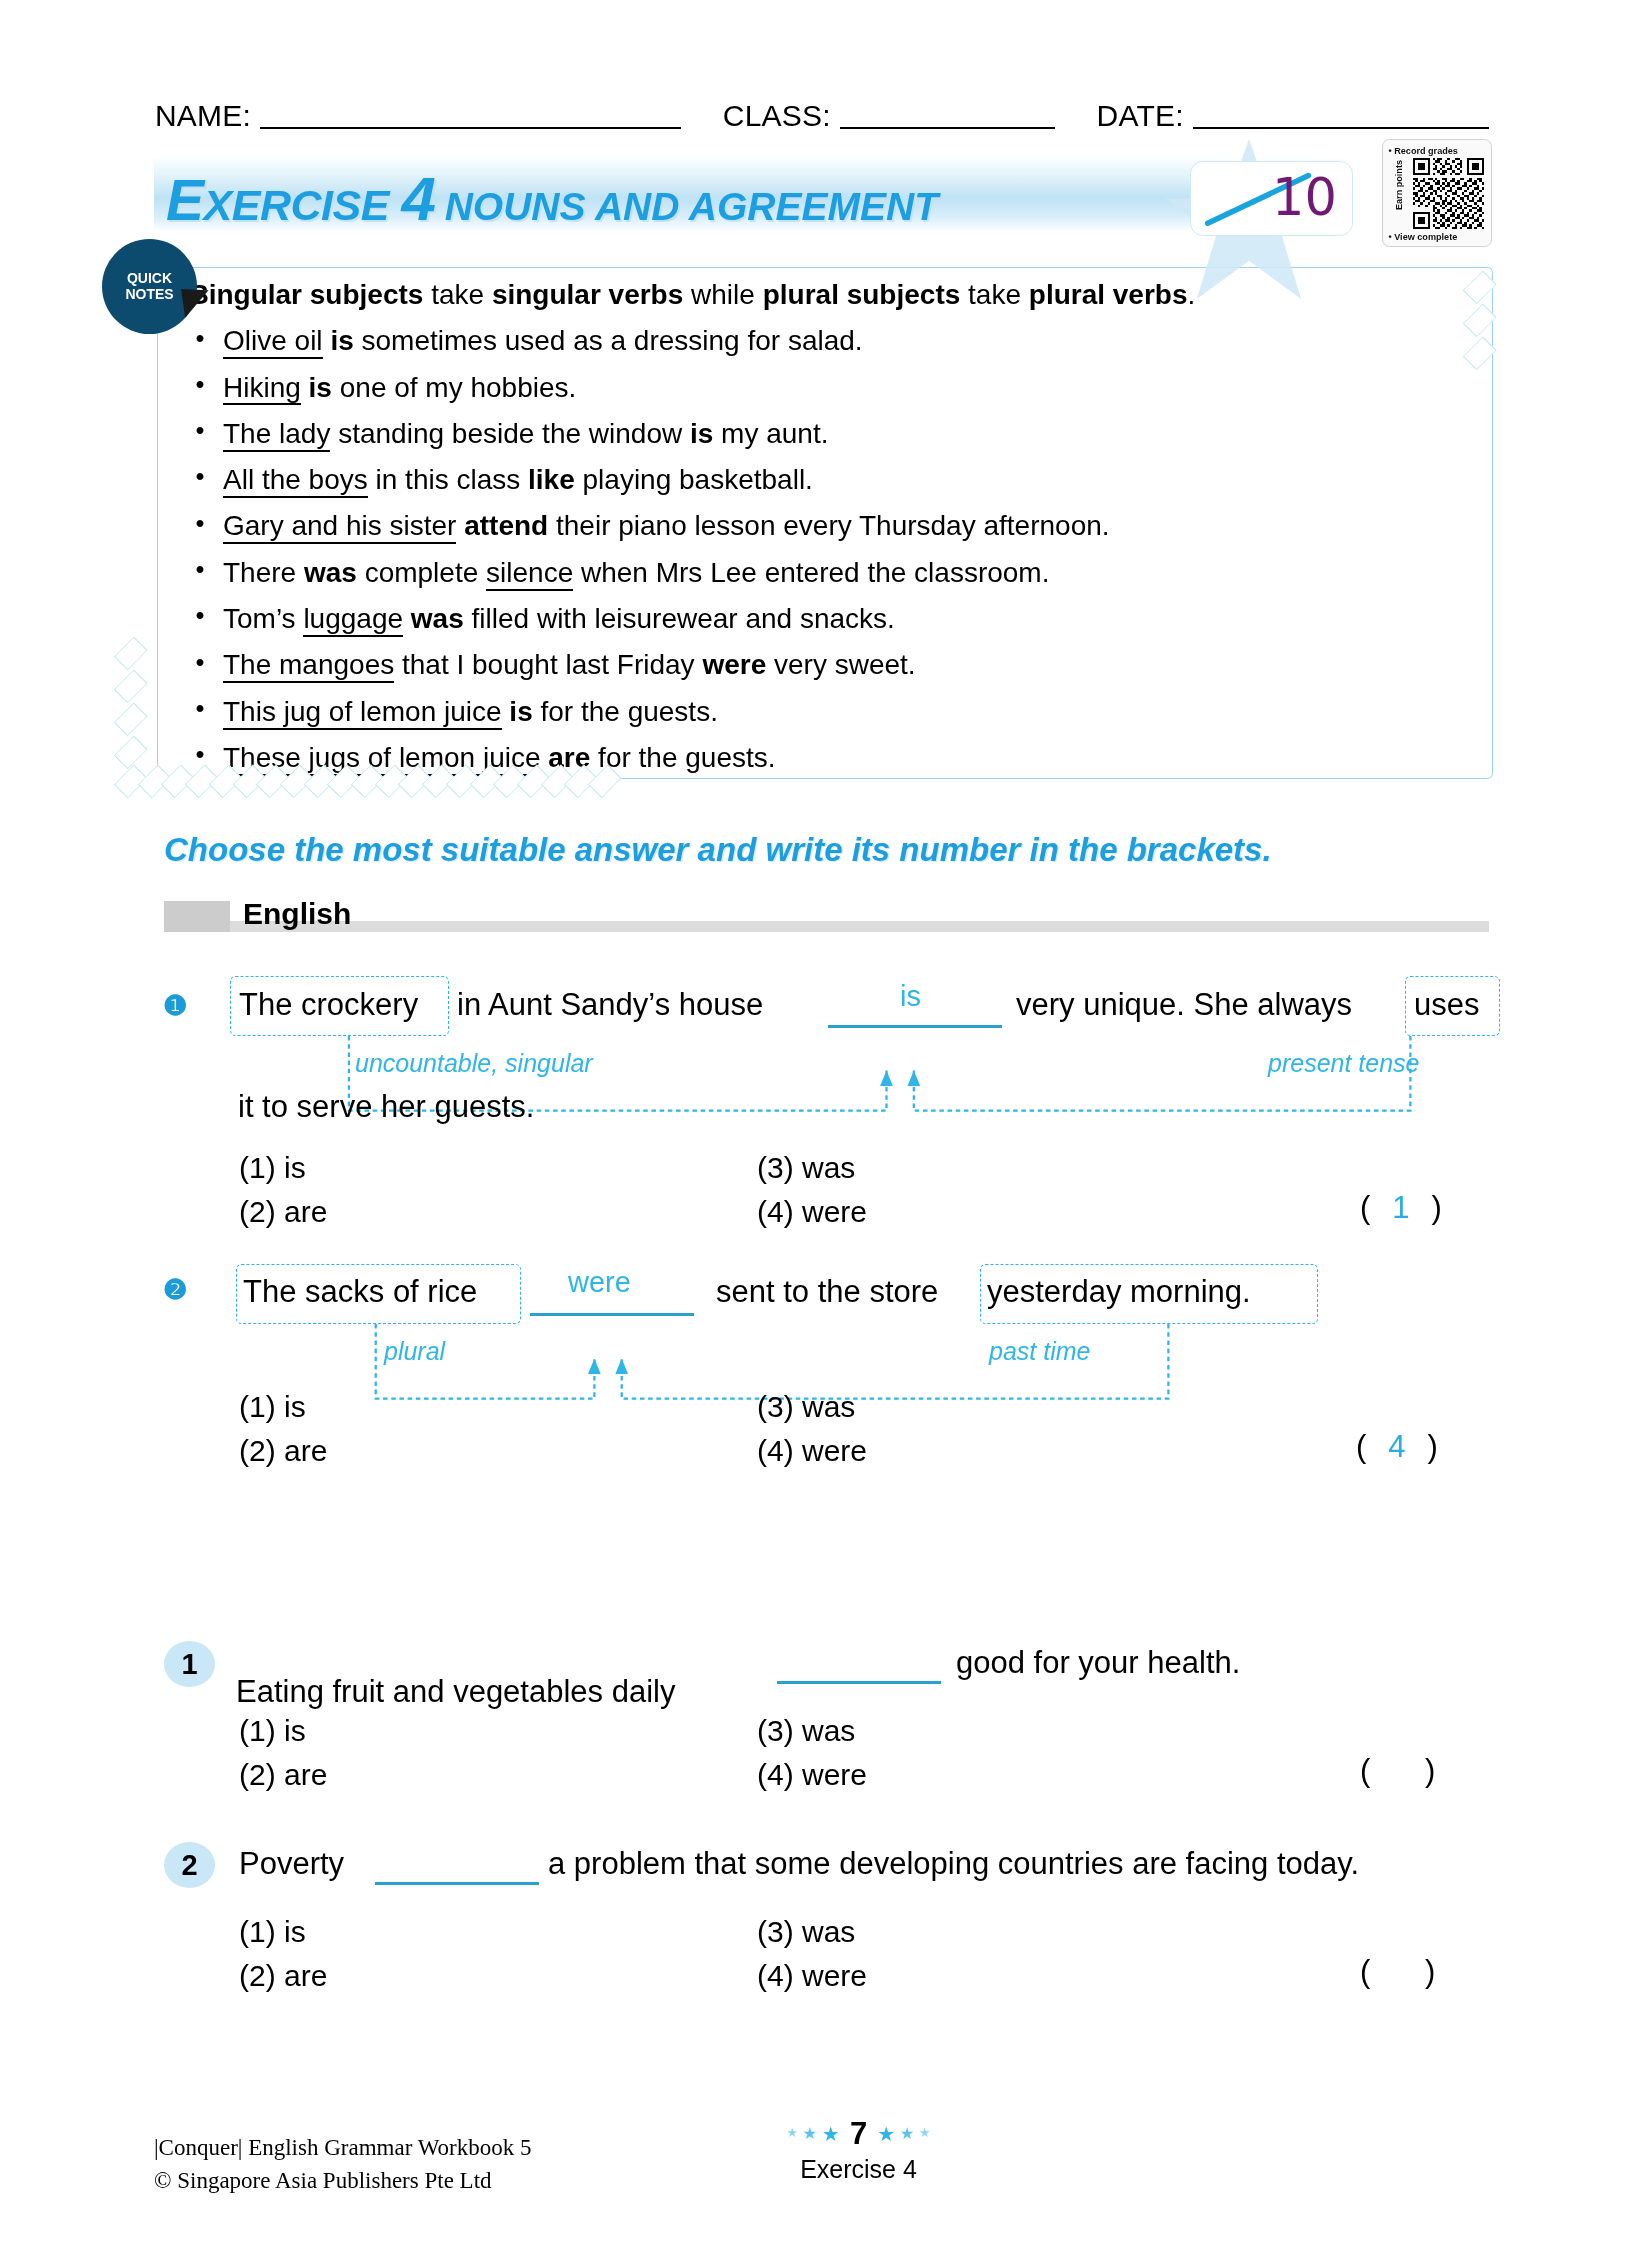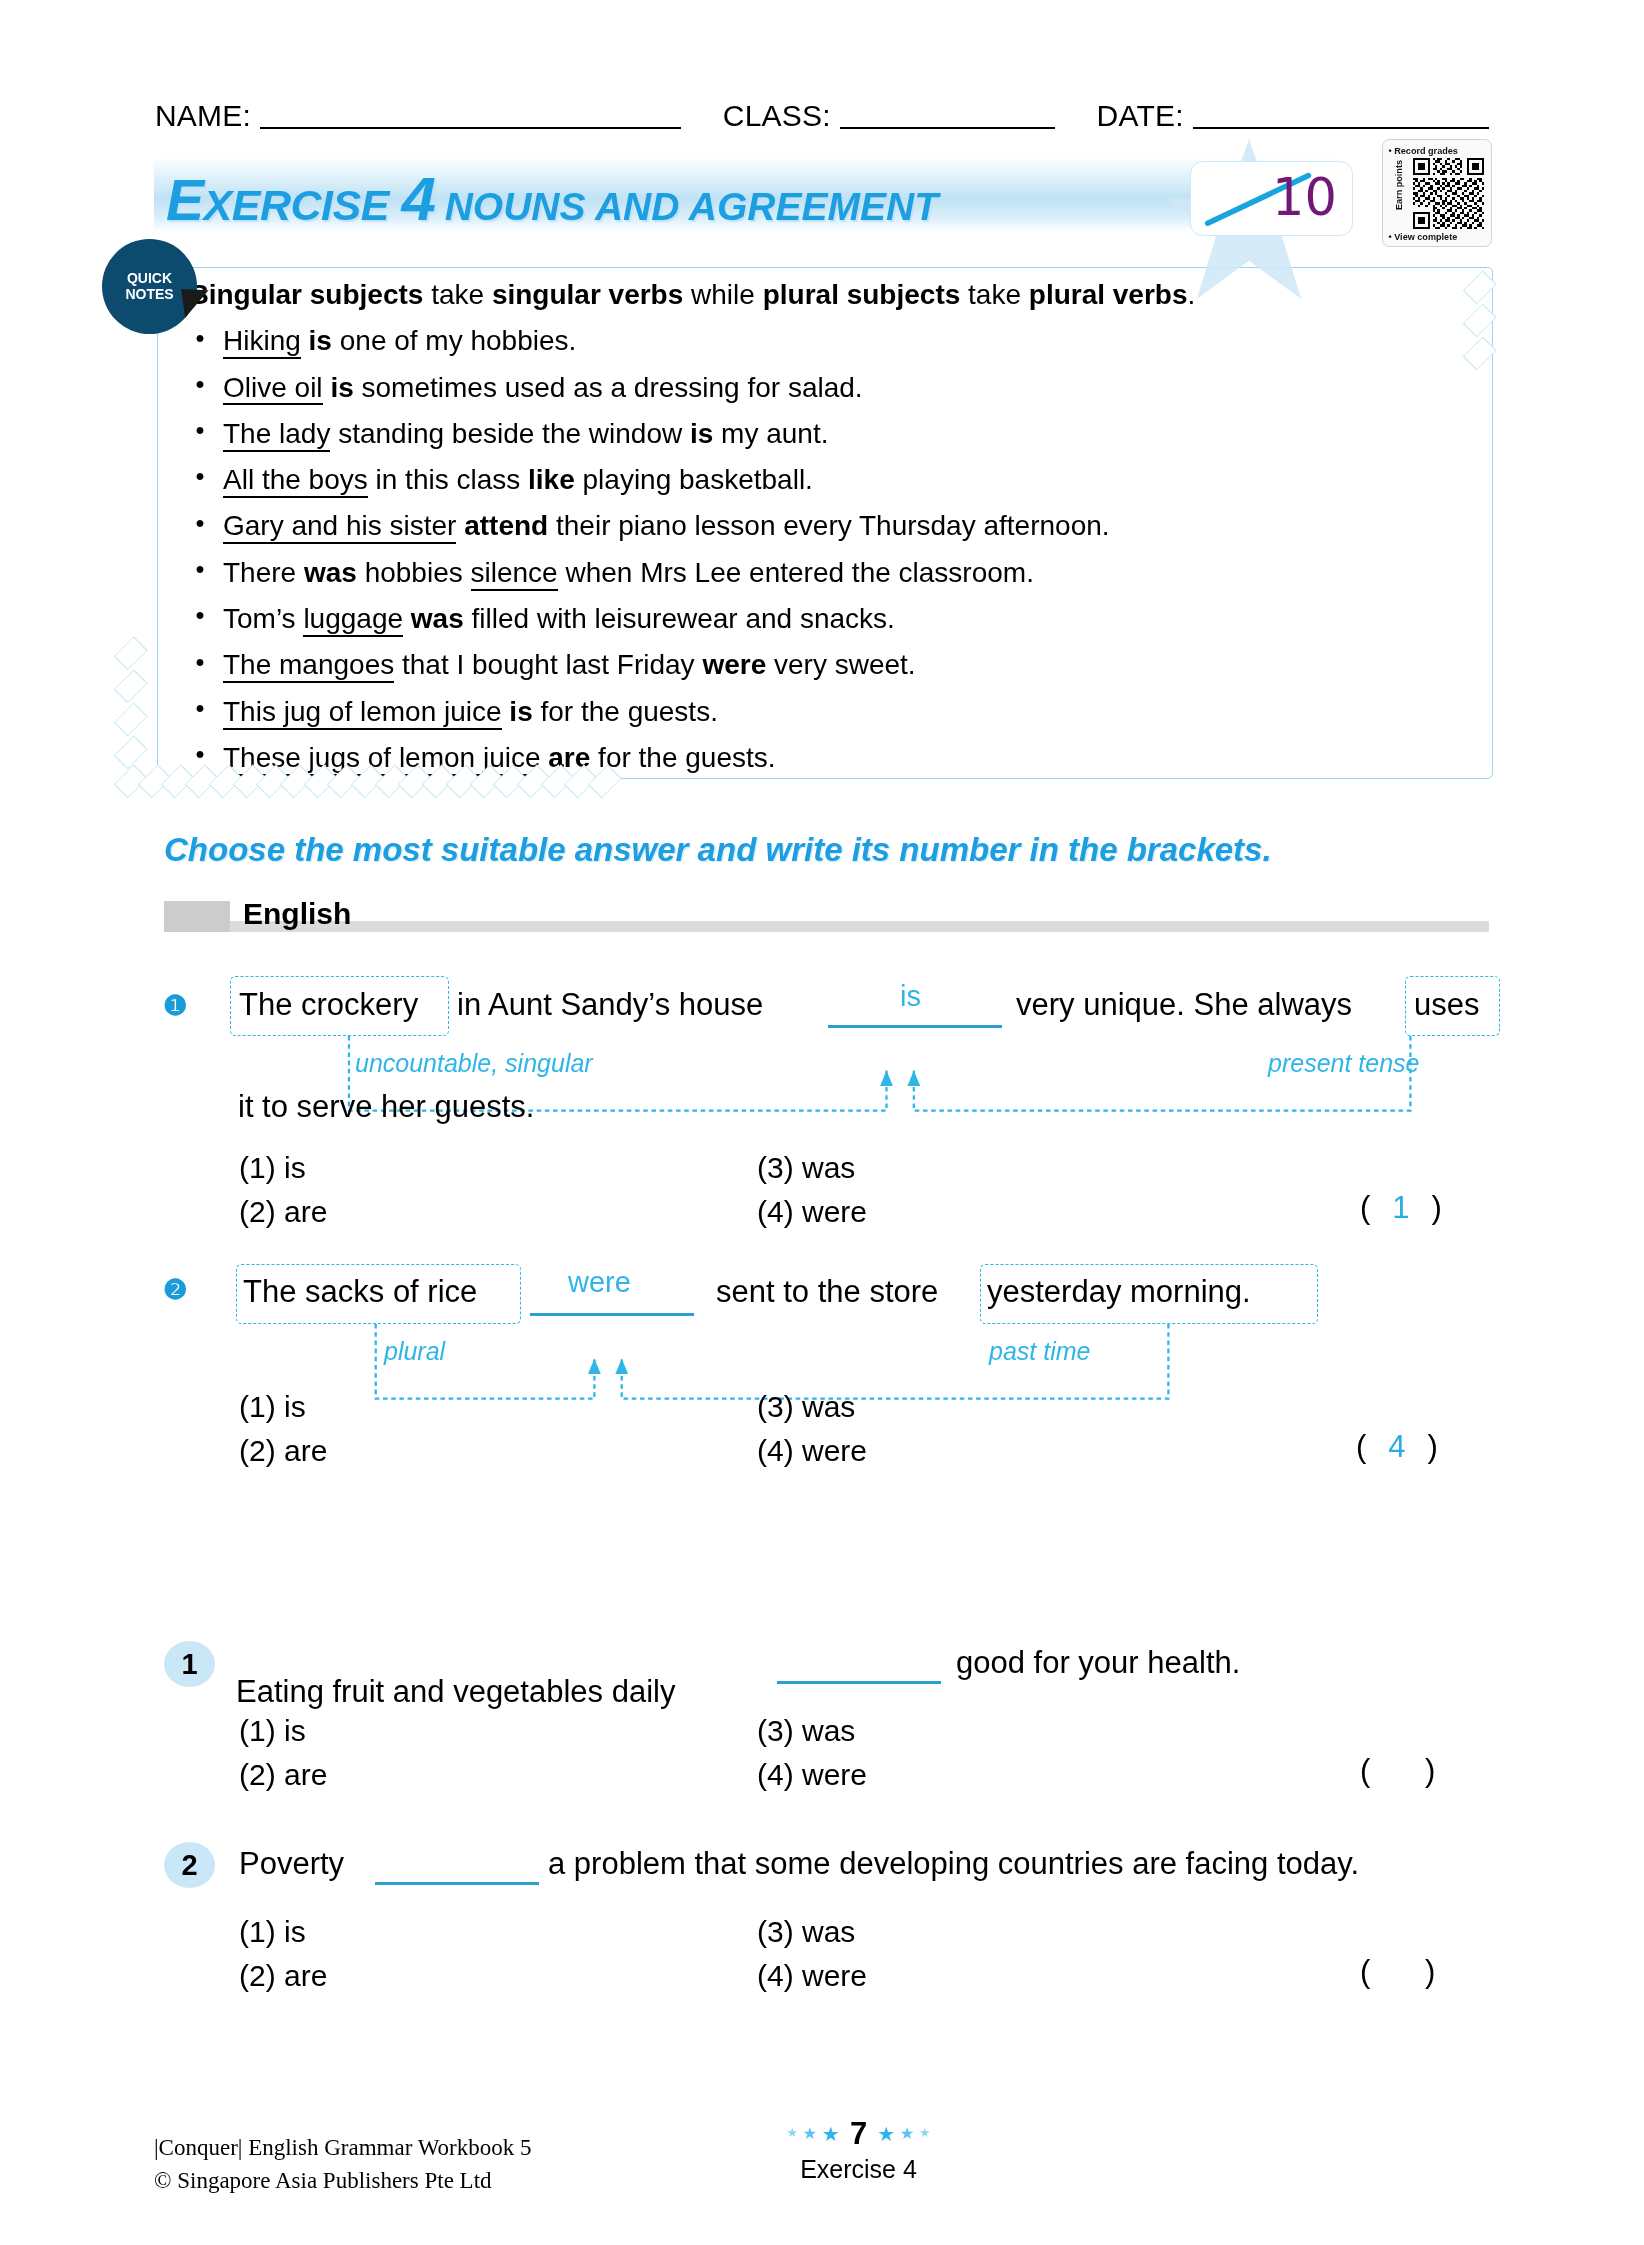--- a/index.html
+++ b/index.html
@@ -616,26 +616,26 @@
   <div class="qn-badge">
     <span>QUICK</span>
     <span>NOTES</span>
   </div>
 
   <div class="qn-inner">
     <div class="qn-head">
       <b>Singular subjects</b><span> take </span><b>singular verbs</b><span> while </span><b>plural subjects</b><span> take </span><b>plural verbs</b><span>.</span>
     </div>
     <ul class="qn-list">
+      <li><span class="u">Olive oil</span> <b>is</b><span> sometimes used as a dressing for salad.</span></li>
       <li><span class="u">Hiking</span> <b>is</b><span> one of my hobbies.</span></li>
-      <li><span class="u">Olive oil</span> <b>is</b><span> sometimes used as a dressing for salad.</span></li>
       <li><span class="u">The lady</span><span> standing beside the window </span><b>is</b><span> my aunt.</span></li>
       <li><span class="u">All the boys</span><span> in this class </span><b>like</b><span> playing basketball.</span></li>
       <li><span class="u">Gary and his sister</span><span> </span><b>attend</b><span> their piano lesson every Thursday afternoon.</span></li>
-      <li><span>There </span><b>was</b><span> hobbies </span><span class="u">silence</span><span> when Mrs Lee entered the classroom.</span></li>
+      <li><span>There </span><b>was</b><span> complete </span><span class="u">silence</span><span> when Mrs Lee entered the classroom.</span></li>
       <li><span>Tom’s </span><span class="u">luggage</span><span> </span><b>was</b><span> filled with leisurewear and snacks.</span></li>
       <li><span class="u">The mangoes</span><span> that I bought last Friday </span><b>were</b><span> very sweet.</span></li>
       <li><span class="u">This jug of lemon juice</span><span> </span><b>is</b><span> for the guests.</span></li>
       <li><span class="u">These jugs of lemon juice</span><span> </span><b>are</b><span> for the guests.</span></li>
     </ul>
   </div>
 
   <div class="diamonds-left-v">
     <div class="dia"></div>
     <div class="dia"></div>

